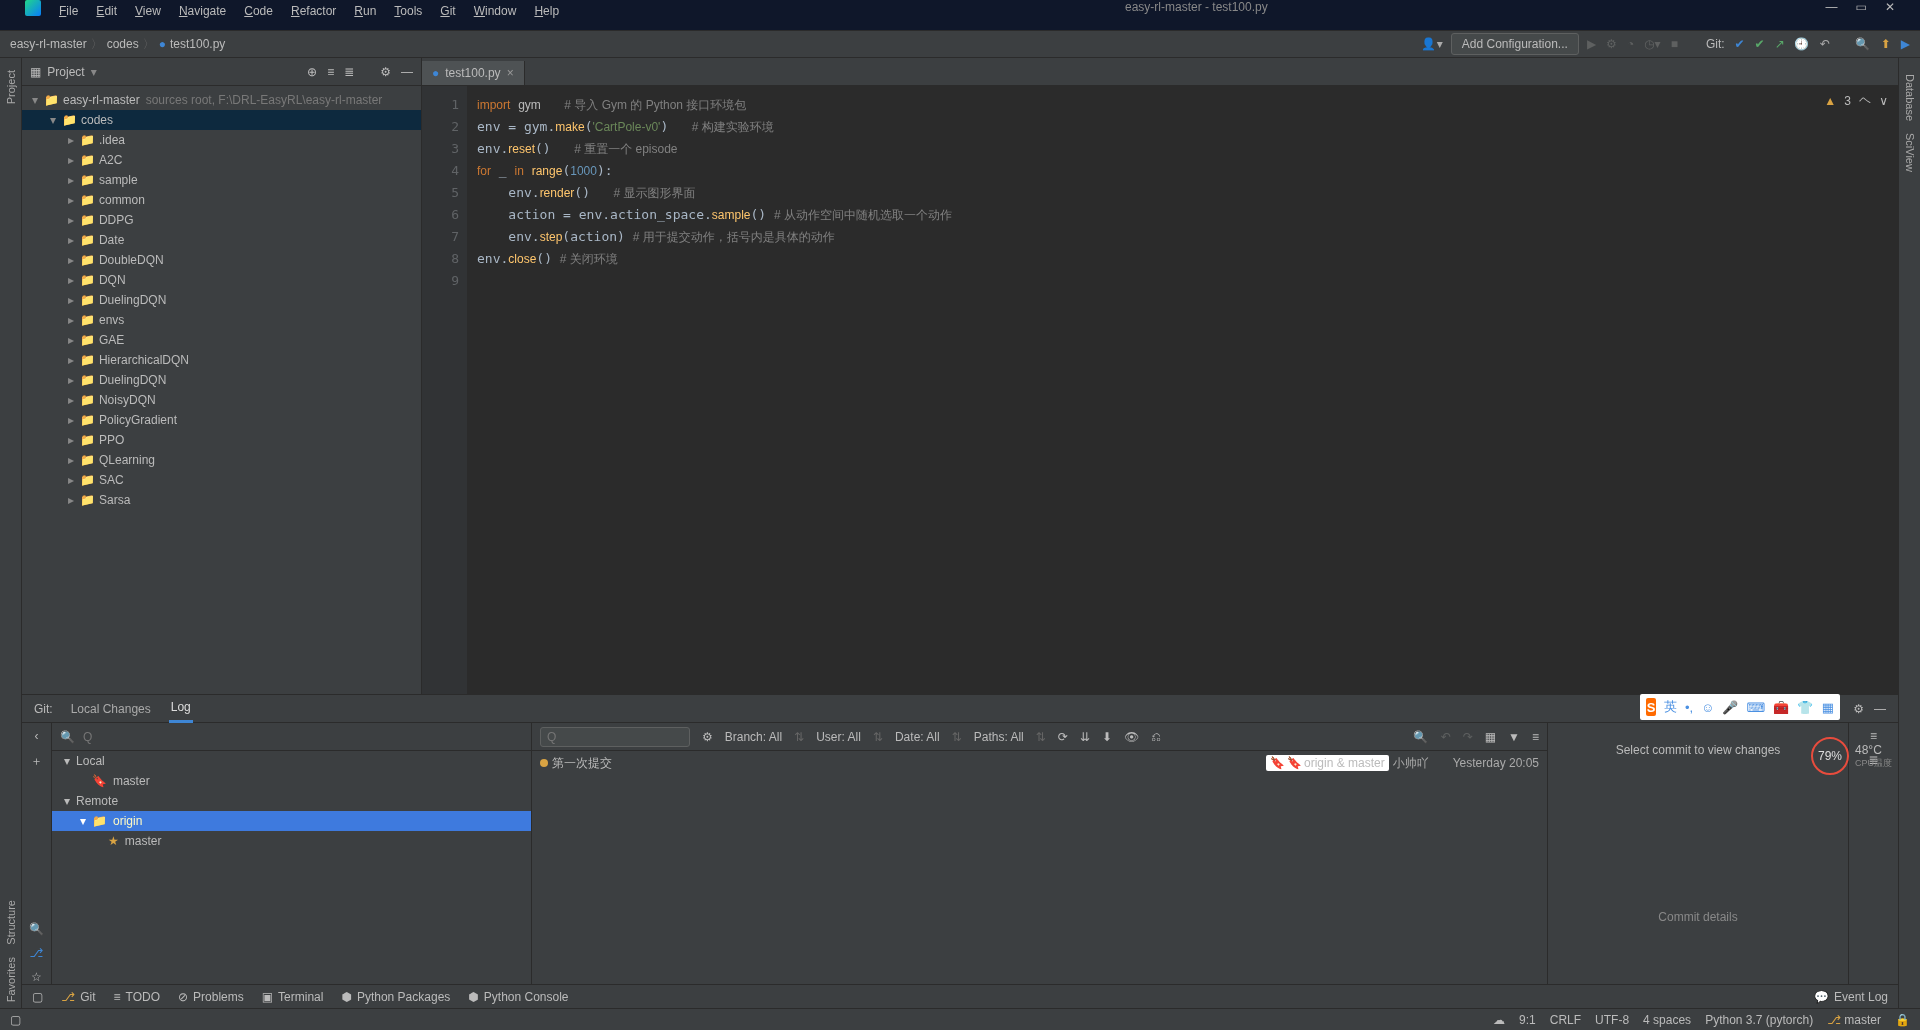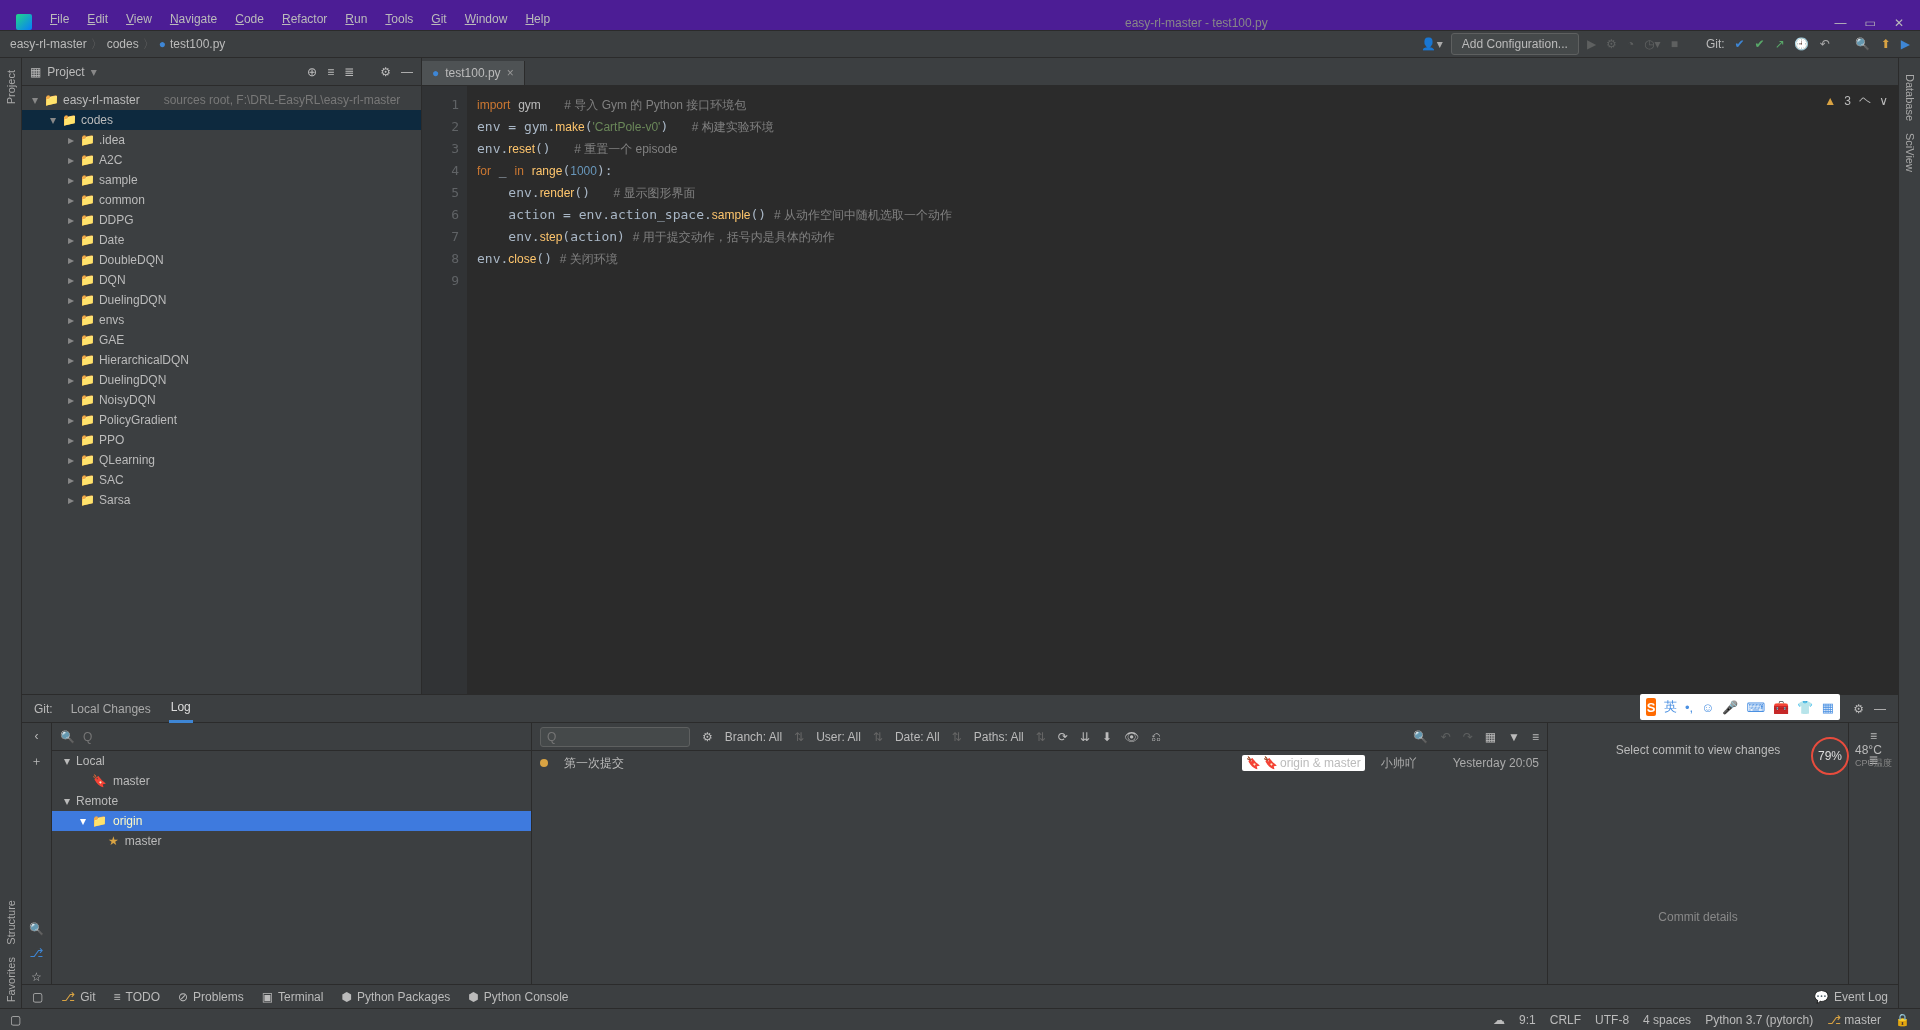--- a/index.html
+++ b/index.html
@@ -1,17 +1,17 @@
 <!DOCTYPE html>
 <html><head>
 <meta charset="utf-8">
 <style>
 *{margin:0;padding:0;box-sizing:border-box;font-family:"Segoe UI",Arial,sans-serif;font-size:12px;color:#bbb;user-select:none}
 body{background:#3c3f41;width:1920px;height:1030px;overflow:hidden;position:relative}
-.titlebar{height:30px;background:#4c1d95;display:flex;align-items:flex-end;padding:0 16px}
+.titlebar{height:30px;background:#0f172a;display:flex;align-items:flex-start;padding:0 25px}
 .titlebar .logo{width:16px;height:16px;background:linear-gradient(135deg,#21d789,#087cfa);border-radius:2px;margin-right:10px}
 .menubar{display:flex;gap:2px}
 .menubar span{padding:4px 8px;cursor:pointer}
 .menubar span u{text-decoration:underline}
 .title-center{flex:1;text-align:center;color:#888}
 .winbtns{display:flex;gap:18px;color:#aaa;font-size:14px}
 .winbtns span{cursor:pointer}
 .navbar{height:28px;background:#3c3f41;border-top:1px solid #2b2b2b;border-bottom:1px solid #2b2b2b;display:flex;align-items:center;padding:0 10px}
 .breadcrumb{display:flex;align-items:center;gap:4px;color:#aaa}
 .breadcrumb .sep{color:#666}
@@ -28,21 +28,21 @@
 .project-panel{width:400px;background:#3c3f41;border-right:1px solid #2b2b2b;display:flex;flex-direction:column}
 .pp-header{height:28px;display:flex;align-items:center;padding:0 8px;border-bottom:1px solid #2b2b2b}
 .pp-header .ttl{display:flex;align-items:center;gap:6px}
 .pp-header .icons{margin-left:auto;display:flex;gap:10px;color:#aaa}
 .tree{flex:1;overflow:auto;padding:4px 0}
 .tree-row{display:flex;align-items:center;height:20px;padding-left:8px;gap:4px;white-space:nowrap}
 .tree-row.selected{background:#0d293e}
 .tree-row .arrow{width:10px;color:#888;display:inline-block;text-align:center}
 .tree-row .folder{color:#87939a}
 .tree-row .name{color:#bbb}
-.tree-row .hint{color:#787878;margin-left:20px}
+.tree-row .hint{color:#787878;margin-left:2px}
 .editor{flex:1;display:flex;flex-direction:column;background:#2b2b2b}
 .tabs{height:28px;background:#3c3f41;display:flex;align-items:flex-end;border-bottom:1px solid #2b2b2b}
 .tab{background:#4e5254;padding:5px 10px;display:flex;align-items:center;gap:6px;border-right:1px solid #2b2b2b;color:#ccc}
 .tab .close{color:#999}
 .editor-body{flex:1;display:flex;position:relative}
 .linenos{width:45px;background:#313335;color:#606366;text-align:right;padding:8px 8px 0 0;font-family:Consolas,monospace;font-size:13px;line-height:22px}
 .code{flex:1;padding:8px 10px;font-family:Consolas,monospace;font-size:13px;line-height:22px;color:#a9b7c6;white-space:pre}
 .kw{color:#cc7832}
 .str{color:#6a8759}
 .num{color:#6897bb}
@@ -60,21 +60,21 @@
 .bp-search{height:28px;display:flex;align-items:center;padding:0 8px;gap:8px;border-bottom:1px solid #2b2b2b}
 .bp-search input{flex:1;background:transparent;border:none;color:#bbb;outline:none}
 .bp-tree{flex:1;overflow:auto}
 .bp-row{display:flex;align-items:center;height:20px;padding-left:8px;gap:6px}
 .bp-row.selected{background:#3e7ade;color:#fff}
 .bp-row.selected .name{color:#fef9c3}
 .bp-center{flex:1;display:flex;flex-direction:column;border-right:1px solid #2b2b2b}
 .bp-filter{height:28px;display:flex;align-items:center;padding:0 8px;gap:12px;border-bottom:1px solid #2b2b2b;font-size:11px;color:#aaa}
 .bp-filter input{width:150px;background:#45494a;border:1px solid #5e6060;border-radius:3px;padding:2px 6px;color:#bbb;outline:none}
 .bp-commits{flex:1}
-.commit-row{display:flex;align-items:center;height:24px;padding:0 8px;gap:16px}
+.commit-row{display:flex;align-items:center;height:24px;padding:0 8px;gap:4px}
 .commit-dot{width:8px;height:8px;border-radius:50%;background:#d9a343}
 .tag{background:#fff;color:#333;font-size:10px;padding:1px 4px;border-radius:2px;display:flex;align-items:center;gap:2px}
 .tag .ylw{color:#d9a343}
 .tag .grn{color:#59a869}
 .commit-row .author{margin-left:auto;margin-right:20px;color:#aaa}
 .commit-row .date{color:#aaa}
 .bp-right{width:300px;display:flex;flex-direction:column;align-items:center;justify-content:space-between;color:#888;padding:20px 0}
 .bp-right .detail{color:#888;margin-top:auto;margin-bottom:40px}
 .bp-strip{width:50px;border-left:1px solid #2b2b2b;display:flex;flex-direction:column;align-items:center;padding-top:6px;gap:10px;color:#888}
 .tool-windows{height:24px;background:#3c3f41;border-top:1px solid #2b2b2b;display:flex;align-items:center;padding:0 10px;gap:18px;font-size:11px;color:#aaa}

